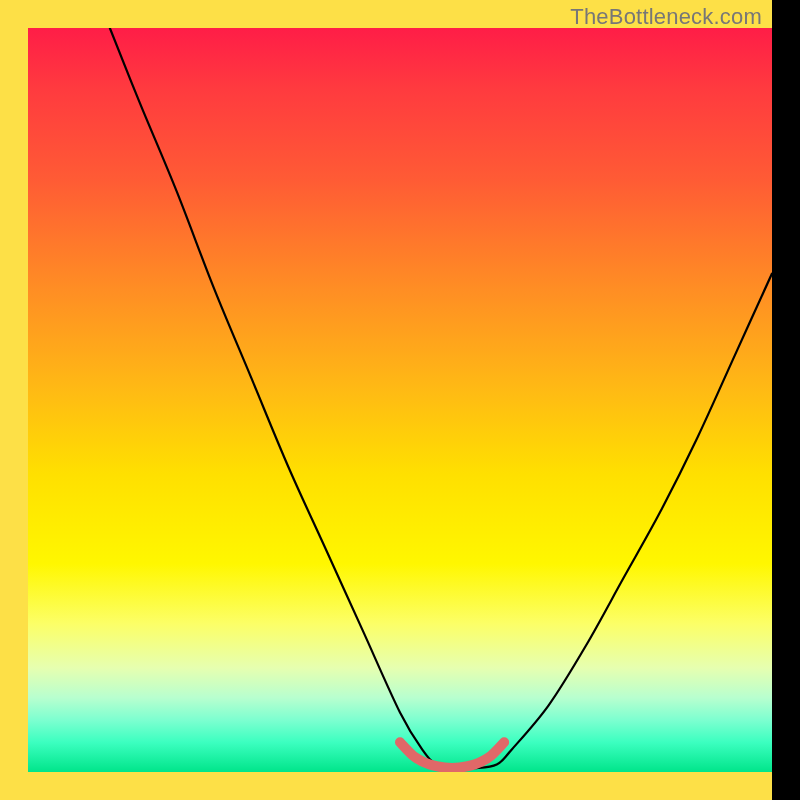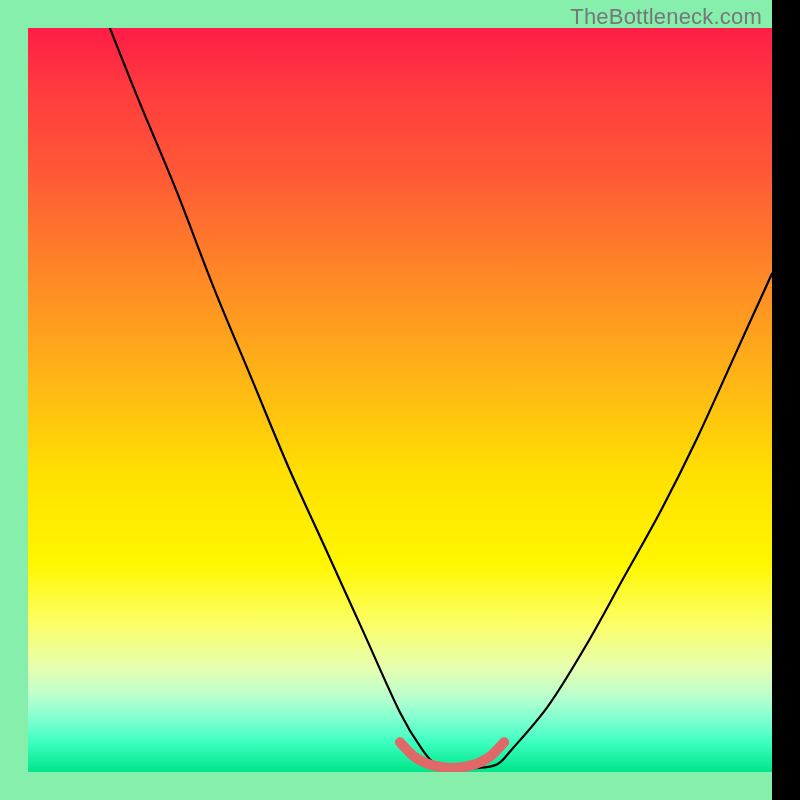--- a/index.html
+++ b/index.html
@@ -8,21 +8,21 @@
     width: 800px;
     height: 800px;
     background: #000;
     overflow: hidden;
     font-family: Arial, Helvetica, sans-serif;
   }
   .frame {
     position: relative;
     width: 772px;
     height: 800px;
-    background: #86efac;
+    background: #fde047;
   }
   .plot-area {
     position: absolute;
     left: 28px;
     top: 28px;
     width: 744px;
     height: 744px;
     
     background: linear-gradient(
       to bottom,

